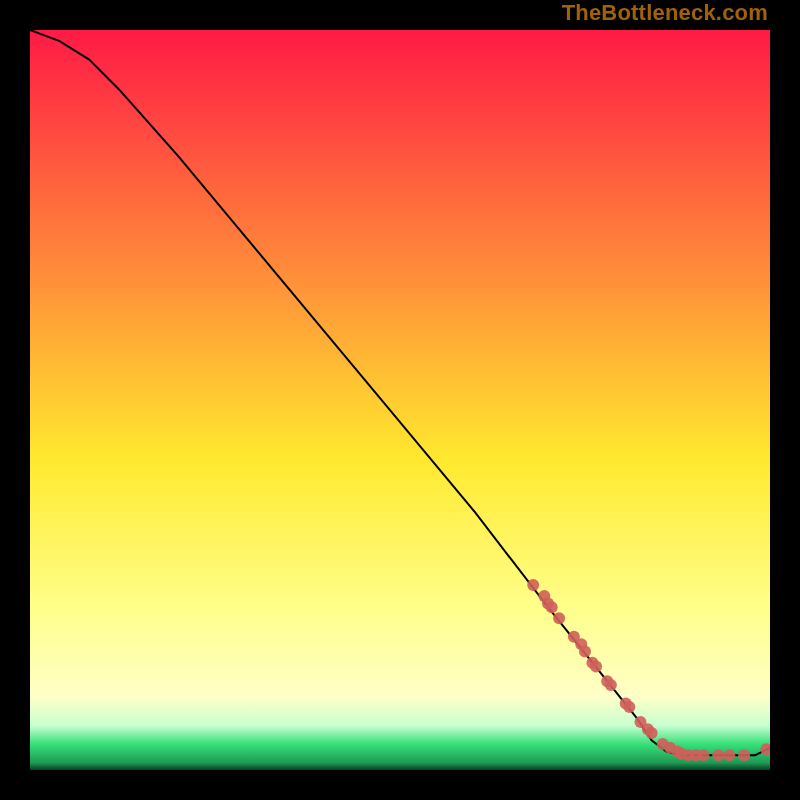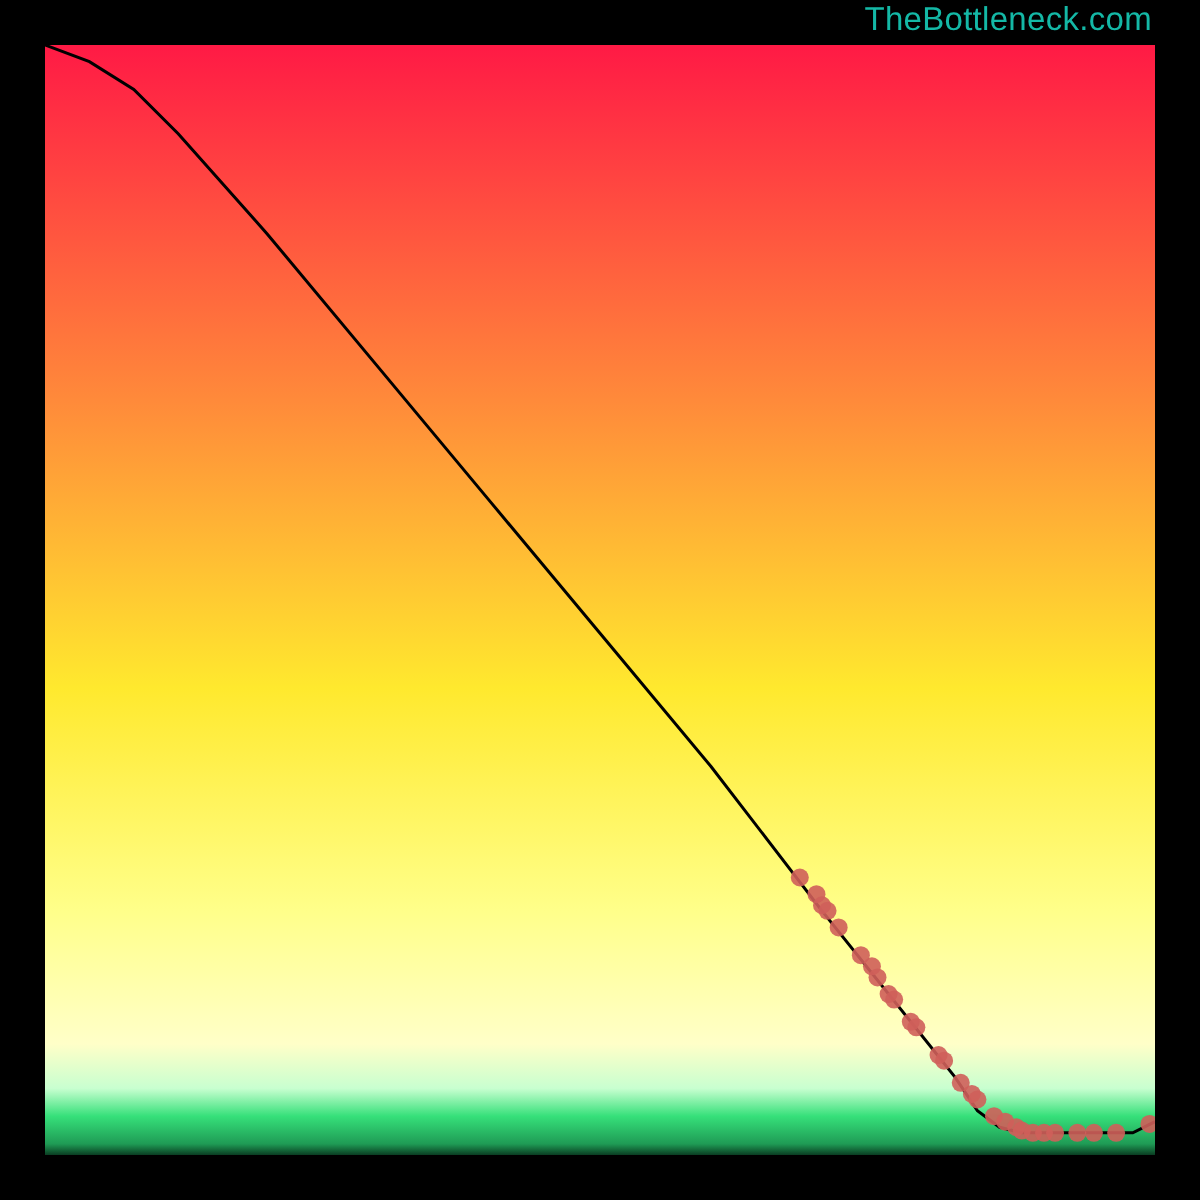--- a/index.html
+++ b/index.html
@@ -38,23 +38,23 @@
     position: absolute;
     left: 0;
     top: 0;
     width: 100%;
     height: 100%;
   }
   .watermark {
     position: absolute;
     top: 0;
     right: 32px;
-    color: #14b8a6;
+    color: #a16207;
     font-size: 22px;
-    font-weight: 400;
+    font-weight: 700;
     letter-spacing: 0.2px;
     user-select: none;
   }
 </style>
 </head>
 <body>
 
 <div class="frame">
 
   <div class="watermark">TheBottleneck.com</div>

